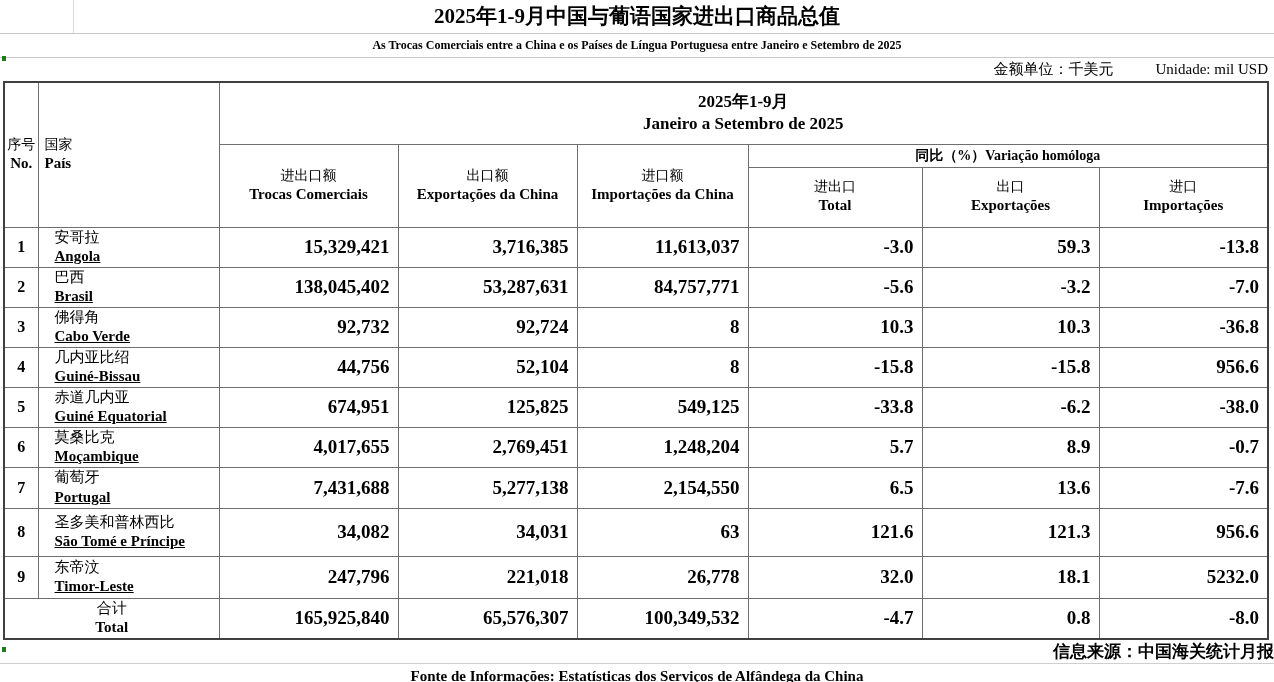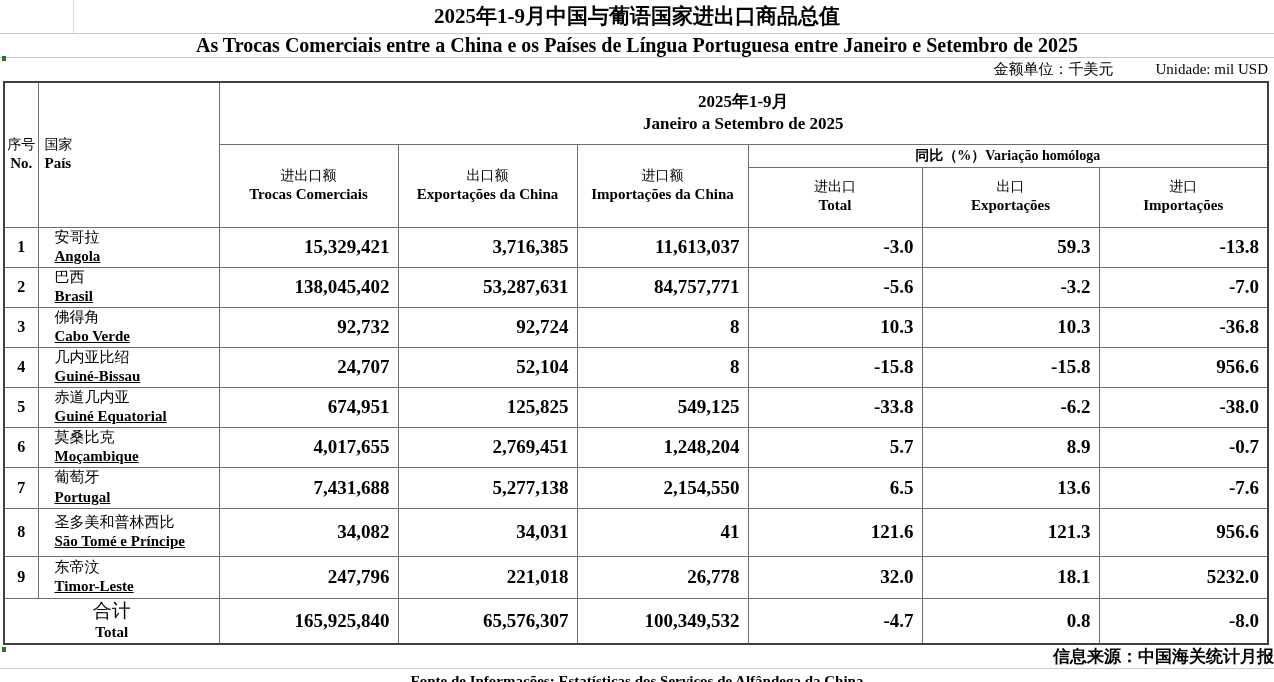--- a/index.html
+++ b/index.html
@@ -3,21 +3,21 @@
 <meta charset="utf-8">
 <style>
   html,body{margin:0;padding:0;}
   body{
     width:1274px;height:682px;background:#ffffff;position:relative;overflow:hidden;
     font-family:"Liberation Serif", serif;color:#000;
   }
   
   .title-row{height:33px;line-height:33px;text-align:center;font-size:21px;font-weight:600;
     border-bottom:1px solid #c9c9c9;}
-  .subtitle-row{height:23px;line-height:23px;text-align:center;font-size:20px;font-weight:bold;
+  .subtitle-row{height:23px;line-height:23px;text-align:center;font-size:12px;font-weight:bold;
     border-bottom:1px solid #c9c9c9;}
   .unit-row{height:23px;line-height:23px;text-align:right;font-size:15px;padding-right:6px;}
   .unit-row .gap{display:inline-block;width:42px;}
   
   table{border-collapse:collapse;table-layout:fixed;margin-left:3px;width:1265px;
     border:2px solid #404040;}
   th,td{border:1px solid #6e6e6e;padding:0;vertical-align:middle;overflow:hidden;}
   th{font-weight:normal;}
   .line2{display:block;line-height:1.3;}
   .cnh{font-size:14px;}
@@ -25,21 +25,21 @@
   .period .cnh,.period .pth{font-size:17px;font-weight:bold;}
   .yoy-span{font-size:14px;font-weight:bold;}
   .yoy-span b{font-size:14px;}
   th{text-align:center;}
   td.rowno{text-align:center;font-weight:bold;font-size:16px;}
   td.country{text-align:left;padding-left:16px;}
   td.country .cn{display:block;font-size:15px;line-height:1.3;}
   td.country .pt{display:block;font-size:15px;font-weight:bold;line-height:1.3;text-decoration:underline;}
   td.val{text-align:right;font-weight:bold;font-size:19px;padding-right:8px;}
   td.totlbl{text-align:center;}
-  td.totlbl .cn{display:block;font-size:19px;line-height:1.3;}
+  td.totlbl .cn{display:block;font-size:15px;line-height:1.3;}
   td.totlbl .pt{display:block;font-size:15px;font-weight:bold;line-height:1.3;}
   
   .src-cn{height:23px;line-height:23px;text-align:right;font-size:17px;font-weight:bold;
     font-family:"Liberation Sans", sans-serif;border-bottom:1px solid #cfcfcf;}
   .src-pt{height:24px;line-height:24px;text-align:center;font-size:15px;font-weight:bold;
     border-bottom:1px solid #cfcfcf;}
   
   .vgrid{position:absolute;left:73px;top:0;width:1px;height:33px;background:#d9d9d9;}
   .flag{position:absolute;left:2px;width:4px;height:5px;background:#1e7b1e;}
   .flag.f1{top:56px;}
@@ -155,21 +155,21 @@
       <td class="val">10.3</td>
       <td class="val">10.3</td>
       <td class="val">-36.8</td>
     </tr>
     <tr style="height:40px">
       <td class="rowno">4</td>
       <td class="country">
         <span class="cn">几内亚比绍</span>
         <span class="pt">Guiné-Bissau</span>
       </td>
-      <td class="val">24,707</td>
+      <td class="val">44,756</td>
       <td class="val">52,104</td>
       <td class="val">8</td>
       <td class="val">-15.8</td>
       <td class="val">-15.8</td>
       <td class="val">956.6</td>
     </tr>
     <tr style="height:39px">
       <td class="rowno">5</td>
       <td class="country">
         <span class="cn">赤道几内亚</span>
@@ -209,21 +209,21 @@
       <td class="val">-7.6</td>
     </tr>
     <tr style="height:48px">
       <td class="rowno">8</td>
       <td class="country">
         <span class="cn">圣多美和普林西比</span>
         <span class="pt">São Tomé e Príncipe</span>
       </td>
       <td class="val">34,082</td>
       <td class="val">34,031</td>
-      <td class="val">41</td>
+      <td class="val">63</td>
       <td class="val">121.6</td>
       <td class="val">121.3</td>
       <td class="val">956.6</td>
     </tr>
     <tr style="height:42px">
       <td class="rowno">9</td>
       <td class="country">
         <span class="cn">东帝汶</span>
         <span class="pt">Timor-Leste</span>
       </td>

